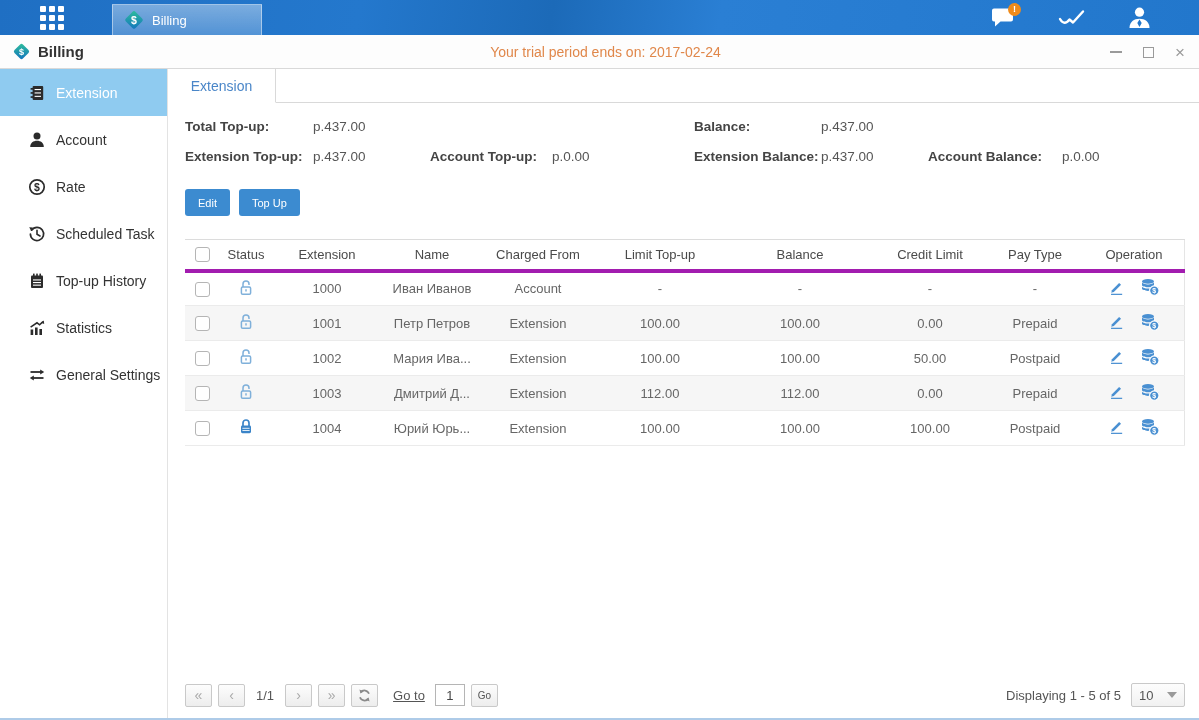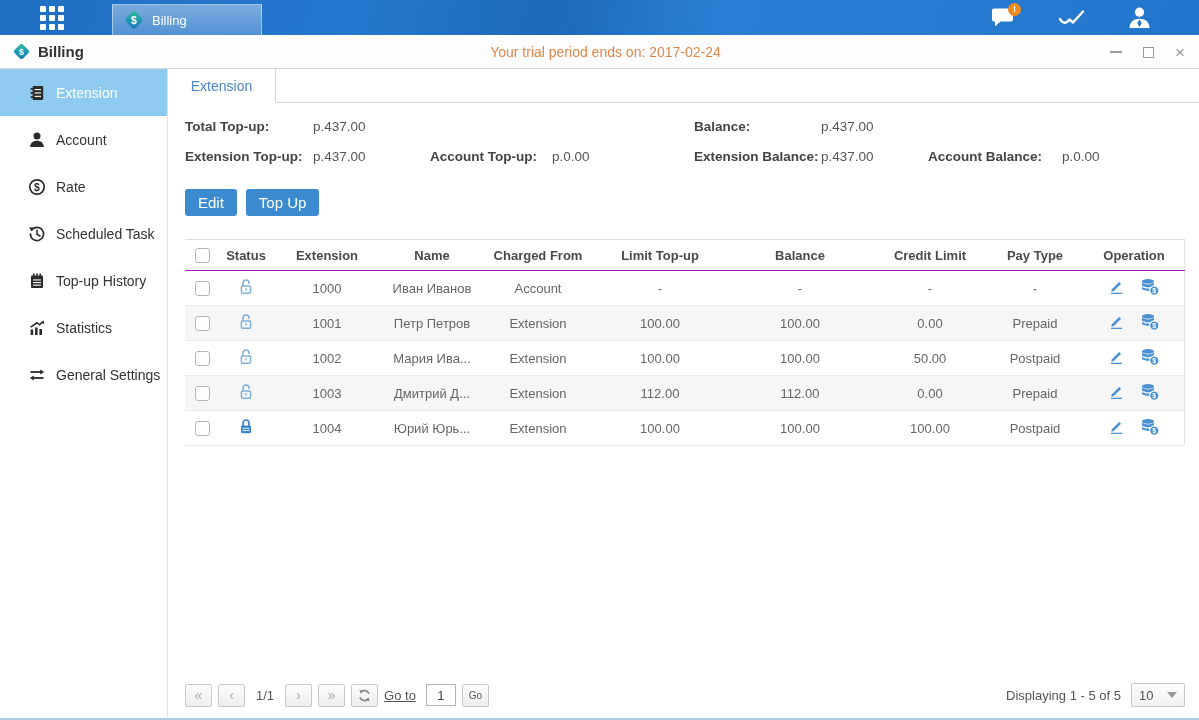--- a/index.html
+++ b/index.html
@@ -50,44 +50,44 @@
   
   .summary { display:flex; font-size:13.5px; color:#555; }
   .sum-col { display:grid; grid-template-columns:128px 117px 122px auto; row-gap:15px; align-items:center; }
   .sum-col.left { width:509px; }
   .sum-col.right { grid-template-columns:127px 107px 134px auto; flex:1; }
   .sum-label { font-weight:bold; color:#444; }
   .span-rest { grid-column:2 / 5; }
 
   
   .toolbar { margin-top:25px; display:flex; gap:9px; }
-  .btn-blue { background:#3c8bd0; color:#fff; border:none; font-size:15px;
+  .btn-blue { background:#3c8bd0; color:#fff; border:none; font-size:11px;
     font-family:inherit; height:27px; padding:0 13px; border-radius:3px; cursor:pointer; }
 
   
   table { margin-top:23px; width:1000px; border-collapse:collapse; table-layout:fixed;
     font-size:13px; border-right:1px solid #e5e5e5; }
-  thead th { border-top:1px solid #dcdcdc; border-bottom:1px solid #a21caf; height:31px;
-    font-weight:bold; color:#4a4a4a; }
+  thead th { border-top:1px solid #dcdcdc; border-bottom:4px solid #a21caf; height:31px;
+    font-weight:normal; color:#4a4a4a; }
   tbody td { height:35px; border-bottom:1px solid #ebebeb; color:#666; text-align:center; }
   tbody tr:nth-child(even) { background:#f6f6f6; }
   .cb { display:inline-block; width:15px; height:15px; background:#fff; border:1px solid #b5b5b5;
     border-radius:3px; cursor:pointer; vertical-align:middle; }
   .lock .svg-locked { display:none; }
   .lock.locked .svg-locked { display:inline; }
   .op-btn { background:none; border:none; cursor:pointer; padding:0 6px; vertical-align:middle; }
 
   
   .spacer { flex:1; }
   .pager { height:30px; flex:0 0 30px; display:flex; align-items:center; gap:6px; font-size:13px; color:#555; }
   .pg-btn { min-width:27px; height:23px; display:inline-flex; align-items:center; justify-content:center;
     background:linear-gradient(#fdfdfd,#ededed); border:1px solid #c9c9c9; border-radius:2px;
     color:#a9a9a9; font-size:14px; cursor:pointer; }
   .pg-text { margin:0 5px; color:#555; }
-  .goto-label { margin-left:0; margin-right:4px;text-decoration:underline; }
+  .goto-label { margin-left:9px; margin-right:4px;text-decoration:underline; }
   .goto-input { width:30px; height:22px; border:1px solid #b5b5b5; text-align:center; font-size:13px;
     font-family:inherit; color:#444; }
   .pg-go { color:#555; font-size:10px; }
   .pager-right { margin-left:auto; display:flex; align-items:center; gap:10px; }
   .page-size { width:54px; height:24px; border:1px solid #c9c9c9; border-radius:2px;
     background:linear-gradient(#fdfdfd,#f1f1f1); display:flex; align-items:center;
     padding:0 7px; justify-content:space-between; cursor:pointer; color:#555; }
   .caret-down { width:0; height:0; border-left:5px solid transparent; border-right:5px solid transparent;
     border-top:6px solid #9a9a9a; }
 </style>

